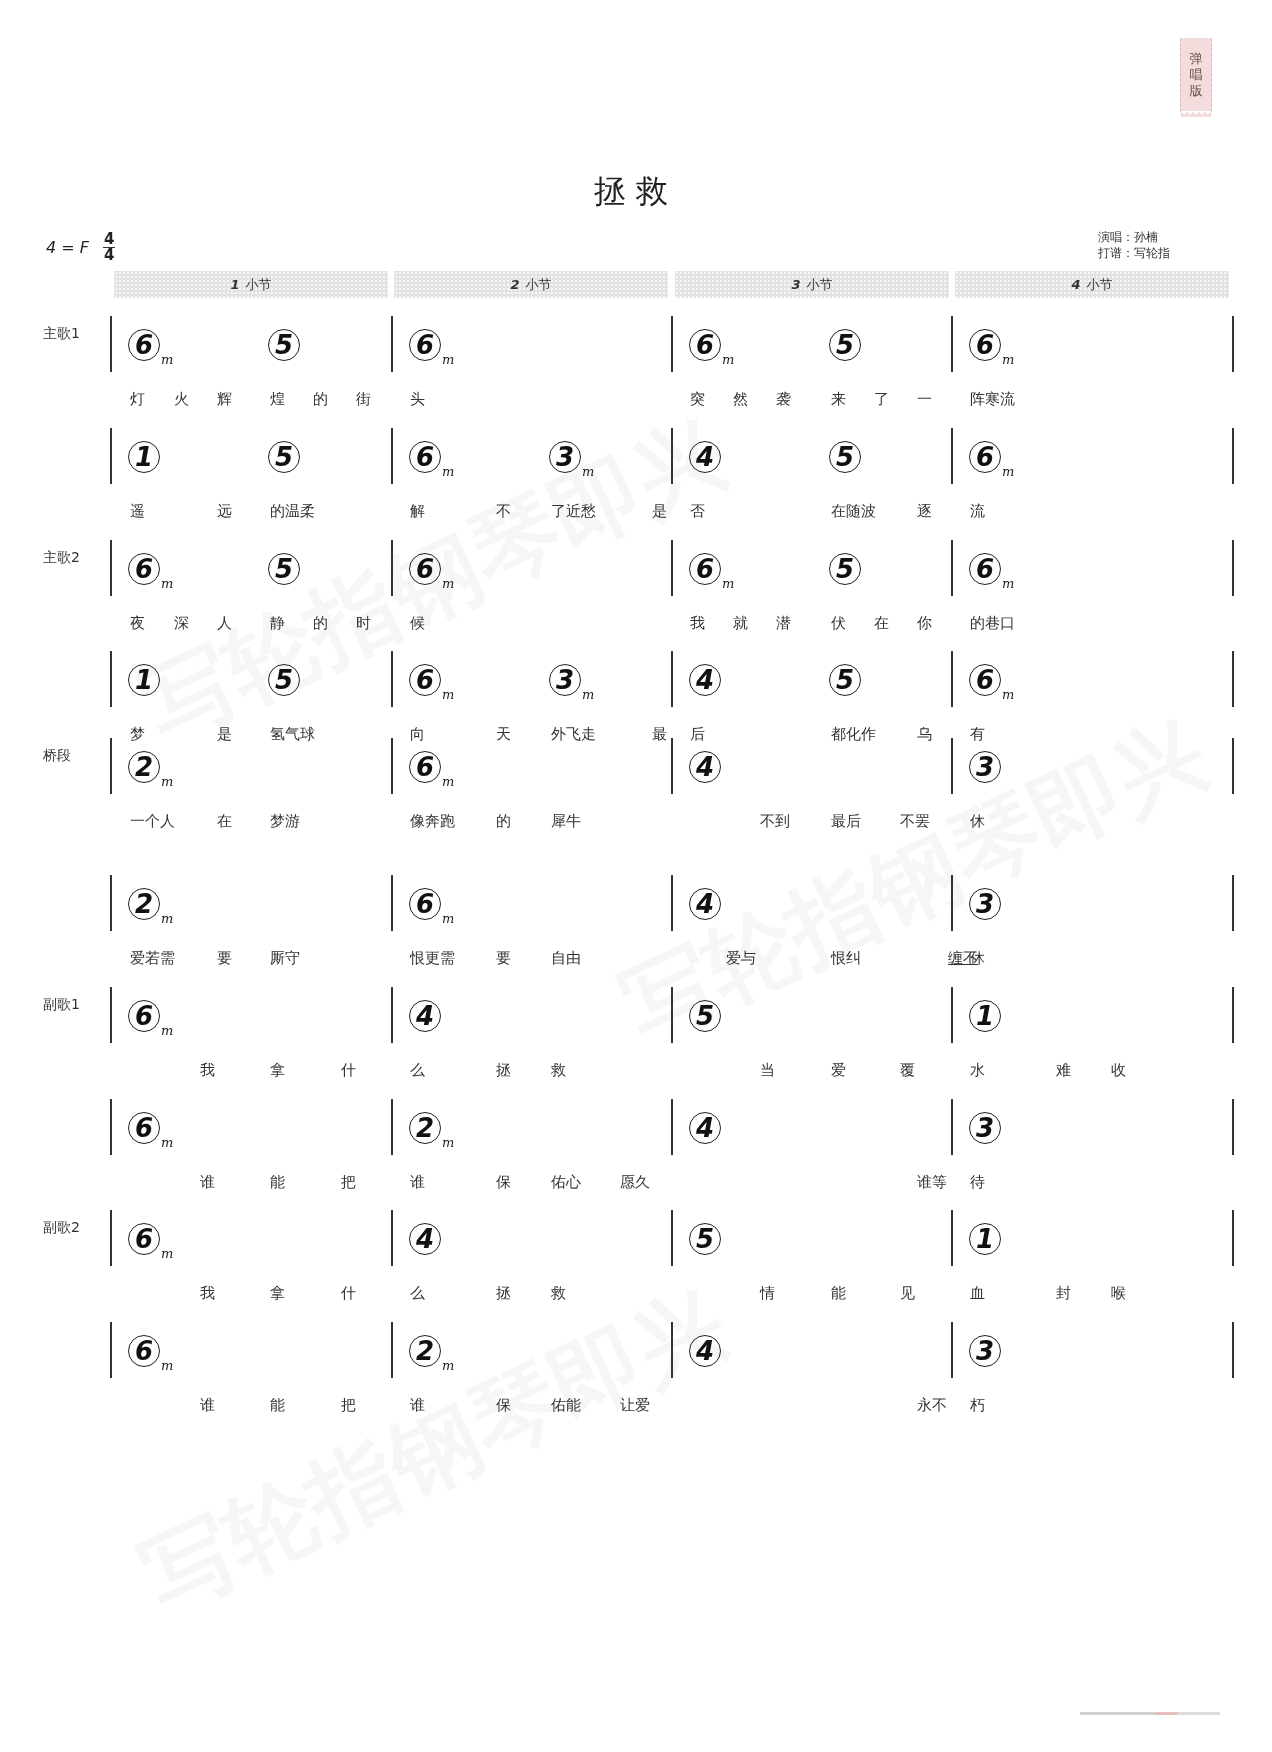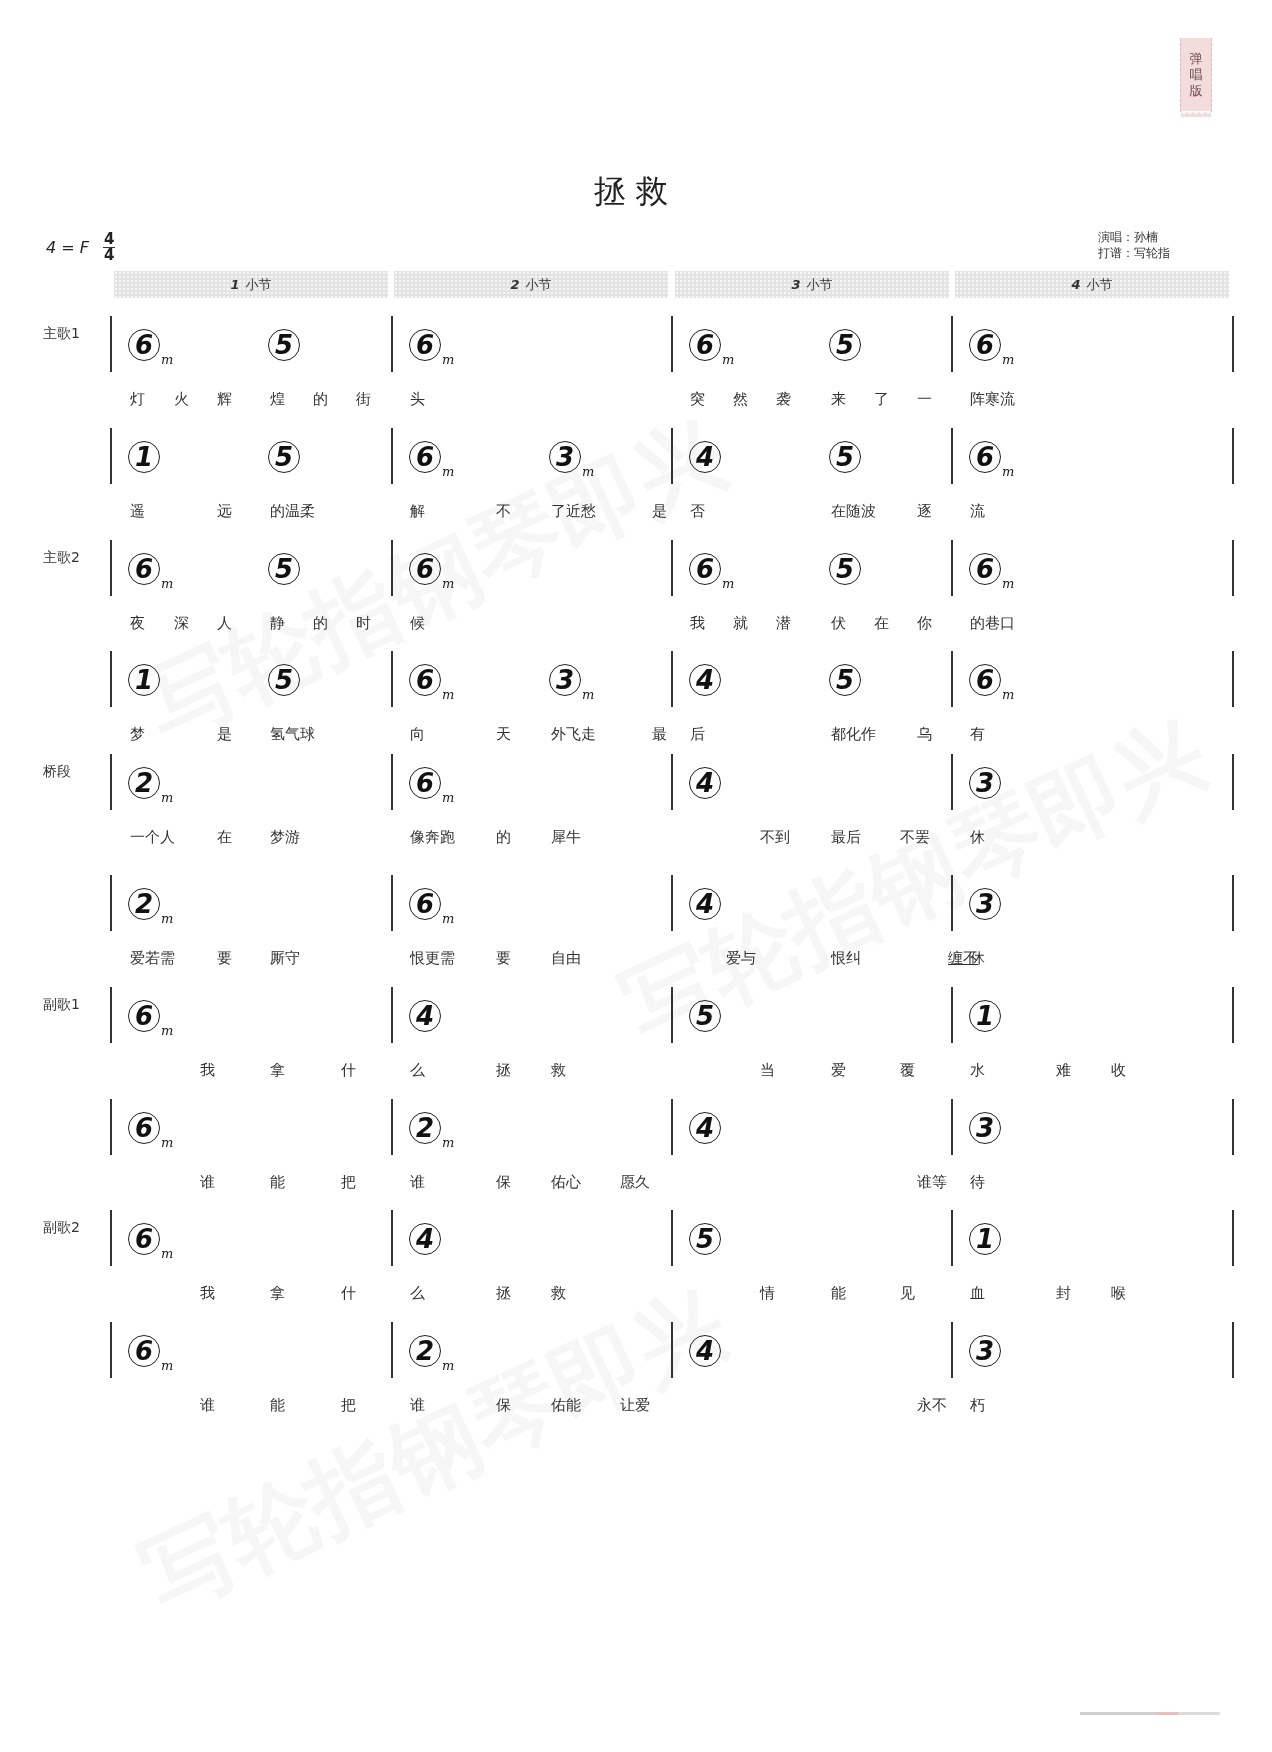--- a/index.html
+++ b/index.html
@@ -290,21 +290,21 @@
       <span class="lyr" style="left: 270px;">氢气球</span>
       <span class="lyr" style="left: 410px;">向</span>
       <span class="lyr" style="left: 496px;">天</span>
       <span class="lyr" style="left: 551px;">外飞走</span>
       <span class="lyr" style="left: 652px;">最</span>
       <span class="lyr" style="left: 690px;">后</span>
       <span class="lyr" style="left: 831px;">都化作</span>
       <span class="lyr" style="left: 917px;">乌</span>
       <span class="lyr" style="left: 970px;">有</span>
     </div>
-    <div class="row" style="top: 754px;">
+    <div class="row" style="top: 738px;">
       <div class="sect">桥段</div>
       <div class="bar" style="left: 110px;"></div>
       <div class="bar" style="left: 391px;"></div>
       <div class="bar" style="left: 671px;"></div>
       <div class="bar" style="left: 951px;"></div>
       <div class="bar" style="left: 1232px;"></div>
       <div class="chord" style="left: 128px;">
         <span class="circ">2</span>
         <span class="qual">m</span>
       </div>

